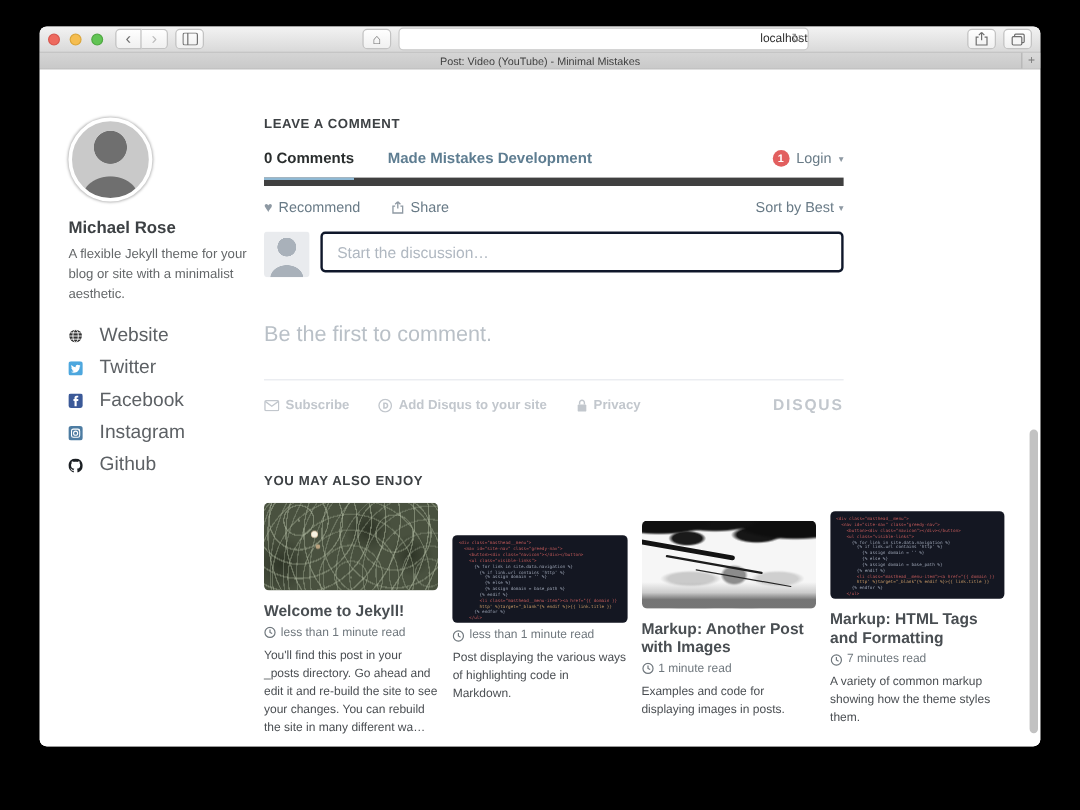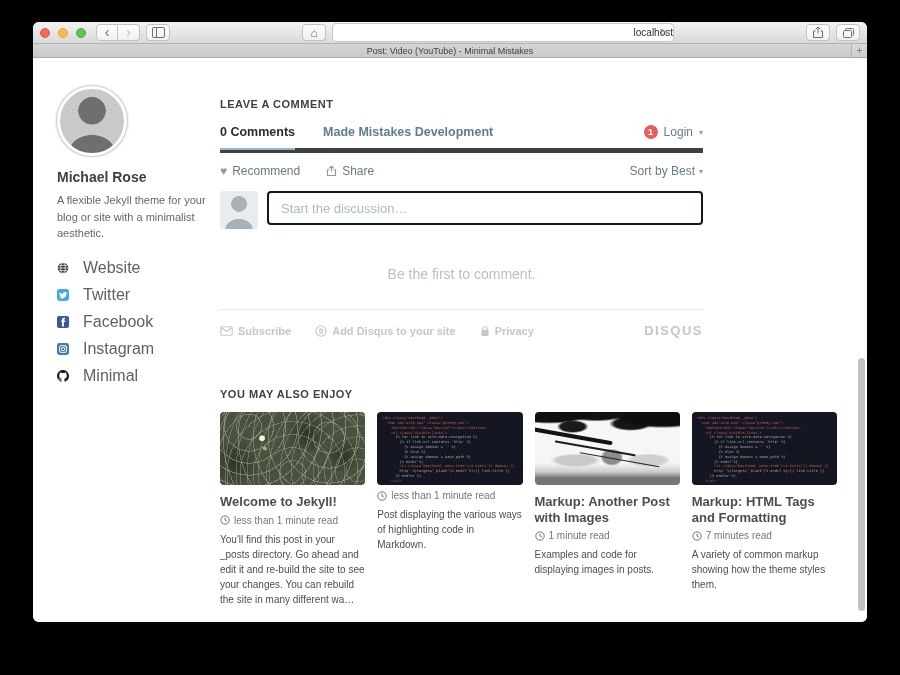--- a/index.html
+++ b/index.html
@@ -20,54 +20,54 @@
   .url-zone{flex:1;display:flex;justify-content:center;align-items:center;gap:6px;}
   .urlbar{width:340px;height:17px;background:#fff;border:1px solid #c9c9c9;border-radius:4px;position:relative;display:flex;align-items:center;justify-content:flex-end;font-size:10px;color:#2f2f2f;}
   .refresh{position:absolute;right:5px;color:#8a8a8a;font-size:10px;}
   .tabbar{height:13px;background:linear-gradient(#d5d5d5,#c9c9c9);border-bottom:1px solid #a9a9a9;display:flex;align-items:center;justify-content:center;position:relative;}
   .tab-title{font-size:9px;color:#3f3f3f;}
   .newtab{position:absolute;right:0;top:0;bottom:0;width:15px;border-left:1px solid #b3b3b3;display:flex;align-items:center;justify-content:center;color:#7a7a7a;font-size:10px;background:linear-gradient(#dadada,#cecece);}
   
   .content{position:relative;height:564px;background:#fff;overflow:hidden;}
   .scroll-thumb{position:absolute;right:2px;top:300px;width:7px;height:253px;border-radius:4px;background:#c2c2c2;}
   
-  .profile{position:absolute;left:24px;top:28px;width:156px;}
+  .profile{position:absolute;left:24px;top:40px;width:156px;}
   .avatar{width:64px;height:64px;border-radius:50%;border:3px solid #fff;box-shadow:0 0 2px 1px rgba(0,0,0,.25);background-color:#c9c9c9;background-image:radial-gradient(circle 14px at 50% 34%,#6f6f6f 96%,rgba(0,0,0,0) 100%),radial-gradient(ellipse 24px 19px at 50% 101%,#6f6f6f 96%,rgba(0,0,0,0) 100%);}
   .p-name{margin-top:13px;font-size:14px;font-weight:bold;color:#3d4144;}
   .p-bio{margin-top:7px;font-size:11px;line-height:1.5;color:#646769;}
   .p-links{margin-top:17px;list-style:none;padding:0;}
   .p-links li{display:flex;align-items:center;gap:14px;margin-bottom:9px;font-size:16px;color:#5d6165;}
   .p-links svg{flex:0 0 auto;}
   
   .main{position:absolute;left:187px;top:40px;width:650px;}
   .sec-head{font-size:11px;font-weight:bold;letter-spacing:.5px;color:#3d4144;}
   .disqus{width:483px;margin-top:15px;}
-  .tabrow{display:flex;align-items:center;gap:28px;padding-bottom:9px;border-bottom:5px solid #404040;font-size:12.5px;}
+  .tabrow{display:flex;align-items:center;gap:28px;padding-bottom:9px;border-bottom:7px solid #404040;font-size:12.5px;}
   .tab-active{font-weight:bold;color:#2a2e2e;position:relative;}
   .tab-active::after{content:"";position:absolute;left:0;right:0;bottom:-11px;height:2px;background:#8fb9d4;}
   .tab-community{font-weight:bold;color:#5e7d91;}
   .loginbox{margin-left:auto;display:flex;align-items:center;gap:6px;color:#687a86;font-size:12px;}
   .badge{width:14px;height:14px;border-radius:50%;background:#e25f5f;color:#fff;font-size:9px;font-weight:bold;display:flex;align-items:center;justify-content:center;}
   .caret{font-size:8px;color:#8e99a3;}
   .actions{display:flex;align-items:center;gap:26px;padding:11px 0 13px;font-size:12px;color:#687a86;}
   .act{display:flex;align-items:center;gap:5px;}
   .heart{color:#8e99a3;font-size:12px;}
   .sort{margin-left:auto;display:flex;align-items:center;gap:4px;}
   .compose{display:flex;gap:9px;}
   .c-avatar{width:38px;height:38px;border-radius:3px;background-color:#e9ebee;background-image:radial-gradient(circle 8px at 50% 34%,#a9b1ba 96%,rgba(0,0,0,0) 100%),radial-gradient(ellipse 14px 11px at 50% 102%,#a9b1ba 96%,rgba(0,0,0,0) 100%);}
   .c-input{flex:1;height:34px;border:2px solid #0f172a;border-radius:4px;padding:0 12px;font-size:13px;color:#2a2e2e;font-family:"Liberation Sans","DejaVu Sans",sans-serif;outline:none;box-sizing:border-box;}
   .c-input::placeholder{color:#b0b8c1;}
-  .empty{padding:37px 0 27px;text-align:center;font-size:14px;color:#b9c0c7;}
+  .empty{padding:37px 0 27px;text-align:left;font-size:18px;color:#b9c0c7;}
   .d-div{border:none;border-top:1px solid #e7e9ee;margin:0;}
   .d-footer{display:flex;align-items:center;gap:24px;padding-top:13px;font-size:11px;font-weight:bold;color:#c2c7cd;}
   .d-item{display:flex;align-items:center;gap:5px;}
   .d-logo{margin-left:auto;font-size:13px;font-weight:bold;letter-spacing:1.5px;color:#c2c7cd;}
   
   .related{margin-top:50px;}
-  .cards{display:flex;gap:12px;margin-top:12px;width:617px;}
+  .cards{display:flex;gap:12px;margin-top:12px;width:617px;align-items:center;}
   .card{flex:1;min-width:0;}
   .card-img{height:73px;border-radius:4px;overflow:hidden;position:relative;}
   .img-foam{background-color:#49513f;background-image:
     radial-gradient(circle 4px at 29% 36%,#f7f3e2 55%,#c9b090 72%,rgba(0,0,0,0) 82%),
     radial-gradient(circle 3px at 31% 50%,#b9a27e 55%,rgba(0,0,0,0) 75%),
     repeating-radial-gradient(circle at 20% 20%,rgba(175,185,160,.5) 0 1px,rgba(0,0,0,0) 1px 12px),
     repeating-radial-gradient(circle at 75% 35%,rgba(175,185,160,.45) 0 1px,rgba(0,0,0,0) 1px 15px),
     repeating-radial-gradient(circle at 50% 85%,rgba(160,170,145,.45) 0 1px,rgba(0,0,0,0) 1px 13px),
     repeating-radial-gradient(circle at 95% 80%,rgba(160,170,148,.4) 0 1px,rgba(0,0,0,0) 1px 11px),
     radial-gradient(circle 20px at 60% 30%,rgba(20,25,15,.55),rgba(0,0,0,0)),
@@ -184,21 +184,21 @@
               <rect x="2.6" y="2.6" width="6.8" height="6.8" rx="1.5" fill="none" stroke="#fff" stroke-width="0.9"></rect>
               <circle cx="6" cy="6" r="1.7" fill="none" stroke="#fff" stroke-width="0.9"></circle>
               <circle cx="8.7" cy="3.4" r="0.55" fill="#fff"></circle>
             </svg>
           <span>Instagram</span>
         </li>
         <li>
           <svg width="12" height="12" viewBox="0 0 16 16">
               <path fill="#1b1f23" d="M8 0C3.58 0 0 3.58 0 8c0 3.54 2.29 6.53 5.47 7.59.4.07.55-.17.55-.38 0-.19-.01-.82-.01-1.49-2.01.37-2.53-.49-2.69-.94-.09-.23-.48-.94-.82-1.13-.28-.15-.68-.52-.01-.53.63-.01 1.08.58 1.23.82.72 1.21 1.87.87 2.33.66.07-.52.28-.87.51-1.07-1.78-.2-3.64-.89-3.64-3.95 0-.87.31-1.59.82-2.15-.08-.2-.36-1.02.08-2.12 0 0 .67-.21 2.2.82.64-.18 1.32-.27 2-.27s1.36.09 2 .27c1.53-1.04 2.2-.82 2.2-.82.44 1.1.16 1.92.08 2.12.51.56.82 1.27.82 2.15 0 3.07-1.87 3.75-3.65 3.95.29.25.54.73.54 1.48 0 1.07-.01 1.93-.01 2.2 0 .21.15.46.55.38A8.01 8.01 0 0 0 16 8c0-4.42-3.58-8-8-8z"></path>
             </svg>
-          <span>Minimal</span>
+          <span>Github</span>
         </li>
       </ul>
     </div>
 
     <div class="main">
       <div class="sec-head">LEAVE A COMMENT</div>
 
       <div class="disqus">
         <div class="tabrow">
           <span class="tab-active">0 Comments</span>

